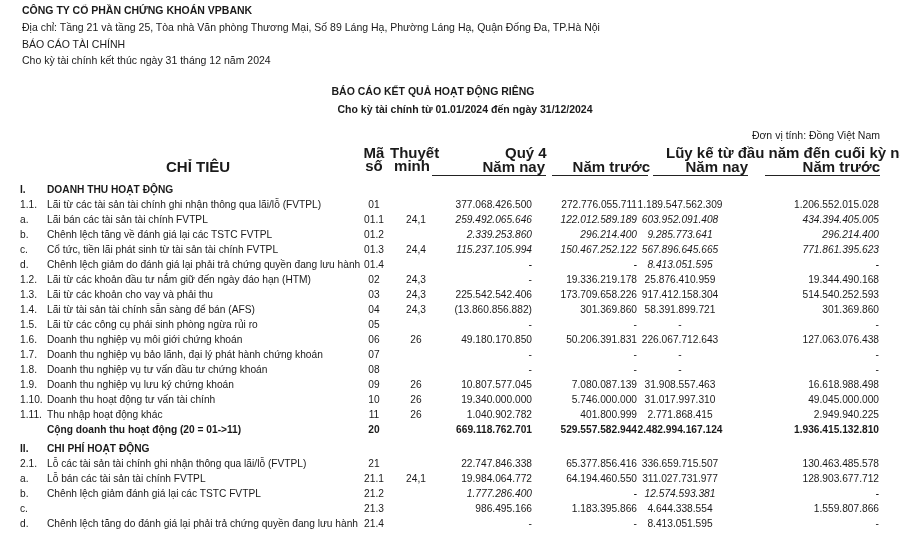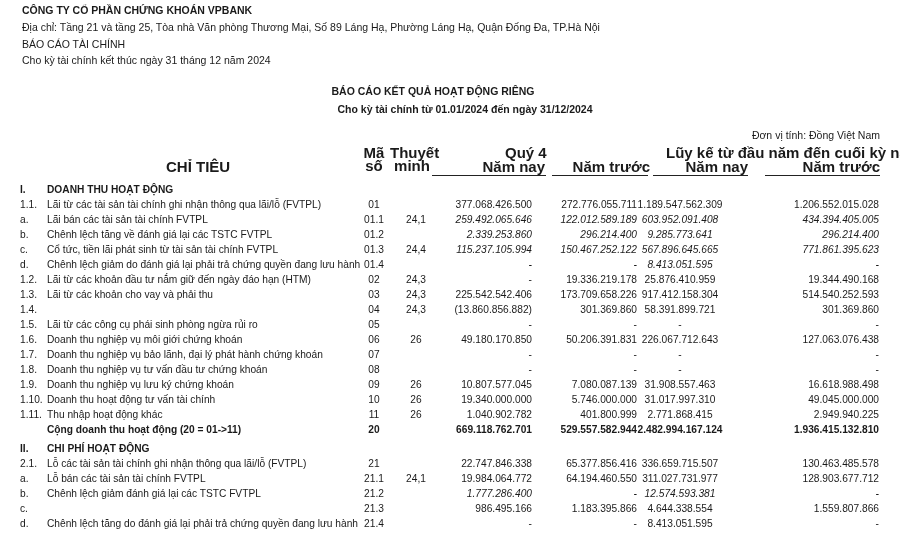--- a/index.html
+++ b/index.html
@@ -155,20 +155,21 @@
       <span class="label">Lãi từ các khoản cho vay và phải thu</span>
       <span class="code">03</span>
       <span class="note">24,3</span>
       <span class="v1">225.542.542.406</span>
       <span class="v2">173.709.658.226</span>
       <span class="v3">917.412.158.304</span>
       <span class="v4">514.540.252.593</span>
     </div>
     <div class="row" style="top: 302px;">
       <span class="num">1.4.</span>
+      <span class="label">Lãi từ tài sản tài chính sẵn sàng để bán (AFS)</span>
       <span class="code">04</span>
       <span class="note">24,3</span>
       <span class="v1">(13.860.856.882)</span>
       <span class="v2">301.369.860</span>
       <span class="v3">58.391.899.721</span>
       <span class="v4">301.369.860</span>
     </div>
     <div class="row" style="top: 317px;">
       <span class="num">1.5.</span>
       <span class="label">Lãi từ các công cụ phái sinh phòng ngừa rủi ro</span>

